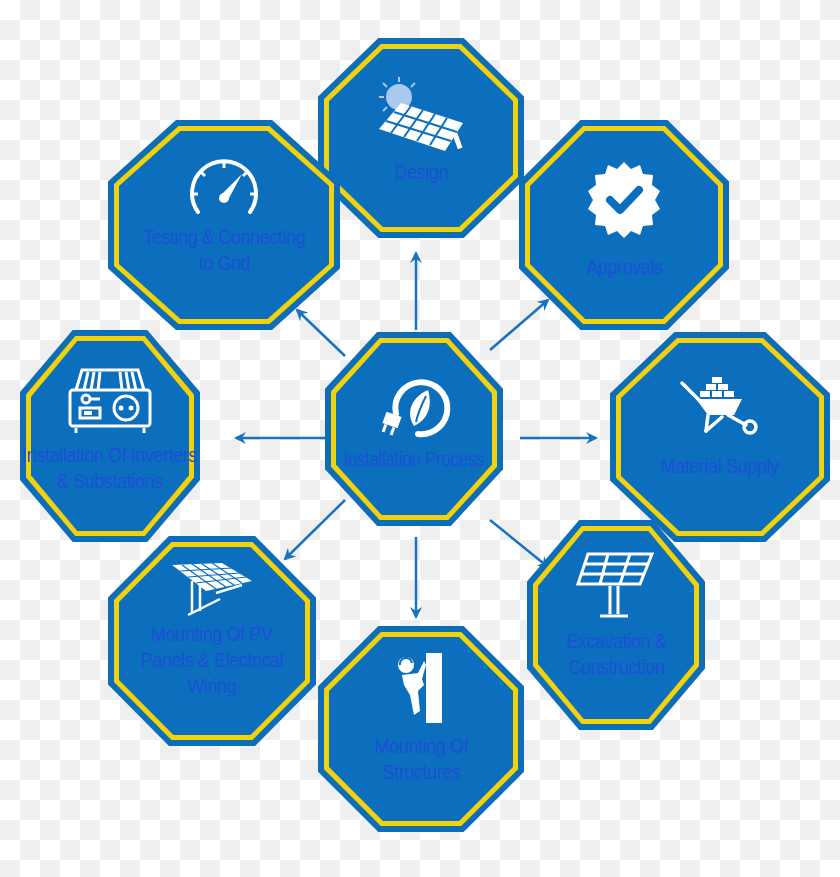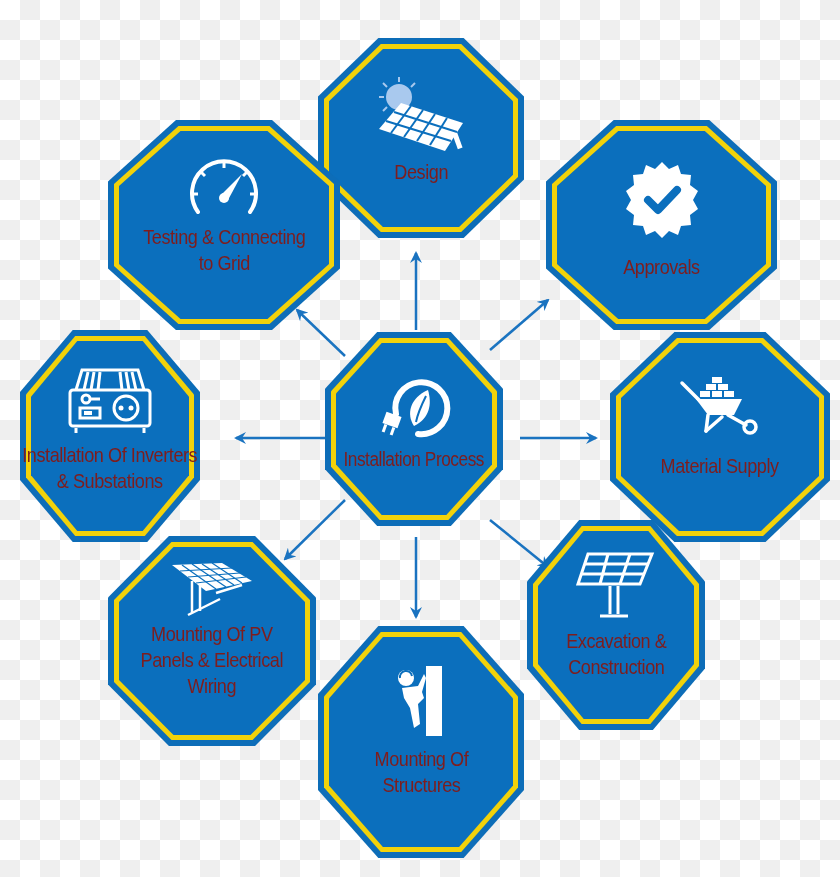--- a/index.html
+++ b/index.html
@@ -22,21 +22,21 @@
   .oct {
     position: absolute; inset: 0;
     clip-path: polygon(29.3% 0, 70.7% 0, 100% 29.3%, 100% 70.7%, 70.7% 100%, 29.3% 100%, 0 70.7%, 0 29.3%);
     background: #0d6db8;
   }
   .oct.yellow { inset: 6px; background: #f2d20a; }
   .oct.inner { inset: 11px; background: #0b6fbd; }
   .content {
     position: absolute; inset: 0;
     display: flex; flex-direction: column; align-items: center; justify-content: center;
-    color: #7f1d1d; text-align: center;
+    color: #1d4ed8; text-align: center;
   }
   .icon { display: block; }
   .label {
     font-size: 21px; line-height: 26px; letter-spacing: -0.5px;
     transform: scaleX(0.86); white-space: nowrap;
   }
   .label .line { display: block; }
 </style>
 </head>
 <body>
@@ -109,21 +109,21 @@
       <polygon points="36,42 58,20 44,46" fill="#fff"></polygon>
       <circle cx="40" cy="44" r="5" fill="#fff"></circle>
     </svg>
     <div class="label" style="margin-top:6px;">
       <span class="line">Testing &amp; Connecting</span>
       <span class="line">to Grid</span>
     </div>
   </div>
 </div>
 
-<div class="node" style="left:546px; top:120px; width:231px; height:210px;">
+<div class="node" style="left:519px; top:120px; width:210px; height:210px;">
   <div class="oct"></div>
     <div class="oct yellow"></div>
     <div class="oct inner"></div>
   <div class="content">
     <svg class="icon" width="80" height="80" viewBox="0 0 80 80" style="margin-top:-10px;">
       <polygon fill="#fff" points="40,2 47,9 56,5 59,14 69,15 68,25 76,31 71,40 76,49 68,55 69,65 59,66 56,75 47,71 40,78 33,71 24,75 21,66 11,65 12,55 4,49 9,40 4,31 12,25 11,15 21,14 24,5 33,9"></polygon>
       <polyline points="26,40 36,50 55,30" fill="none" stroke="#0b6fbd" stroke-width="8" stroke-linecap="round" stroke-linejoin="round"></polyline>
     </svg>
     <div class="label" style="margin-top:14px;">
       <span class="line">Approvals</span>
@@ -238,21 +238,21 @@
       </g>
     </svg>
     <div class="label" style="margin-top:4px;">
       <span class="line">Mounting Of PV</span>
       <span class="line">Panels &amp; Electrical</span>
       <span class="line">Wiring</span>
     </div>
   </div>
 </div>
 
-<div class="node" style="left:318px; top:626px; width:206px; height:232px;">
+<div class="node" style="left:318px; top:626px; width:206px; height:206px;">
   <div class="oct"></div>
     <div class="oct yellow"></div>
     <div class="oct inner"></div>
   <div class="content">
     <svg class="icon" width="50" height="76" viewBox="0 0 50 76" style="margin-top:-22px;">
       <rect x="30" y="2" width="16" height="70" fill="#fff"></rect>
       <circle cx="10" cy="14" r="8" fill="#fff"></circle>
       <path d="M4,14 A6,6 0 0 1 16,12" stroke="#0b6fbd" stroke-width="2" fill="none"></path>
       <path d="M6,24 L22,22 L28,10 L30,14 L26,28 L28,34 L22,40 L24,60 L18,64 L14,44 L8,34 Z" fill="#fff"></path>
     </svg>

